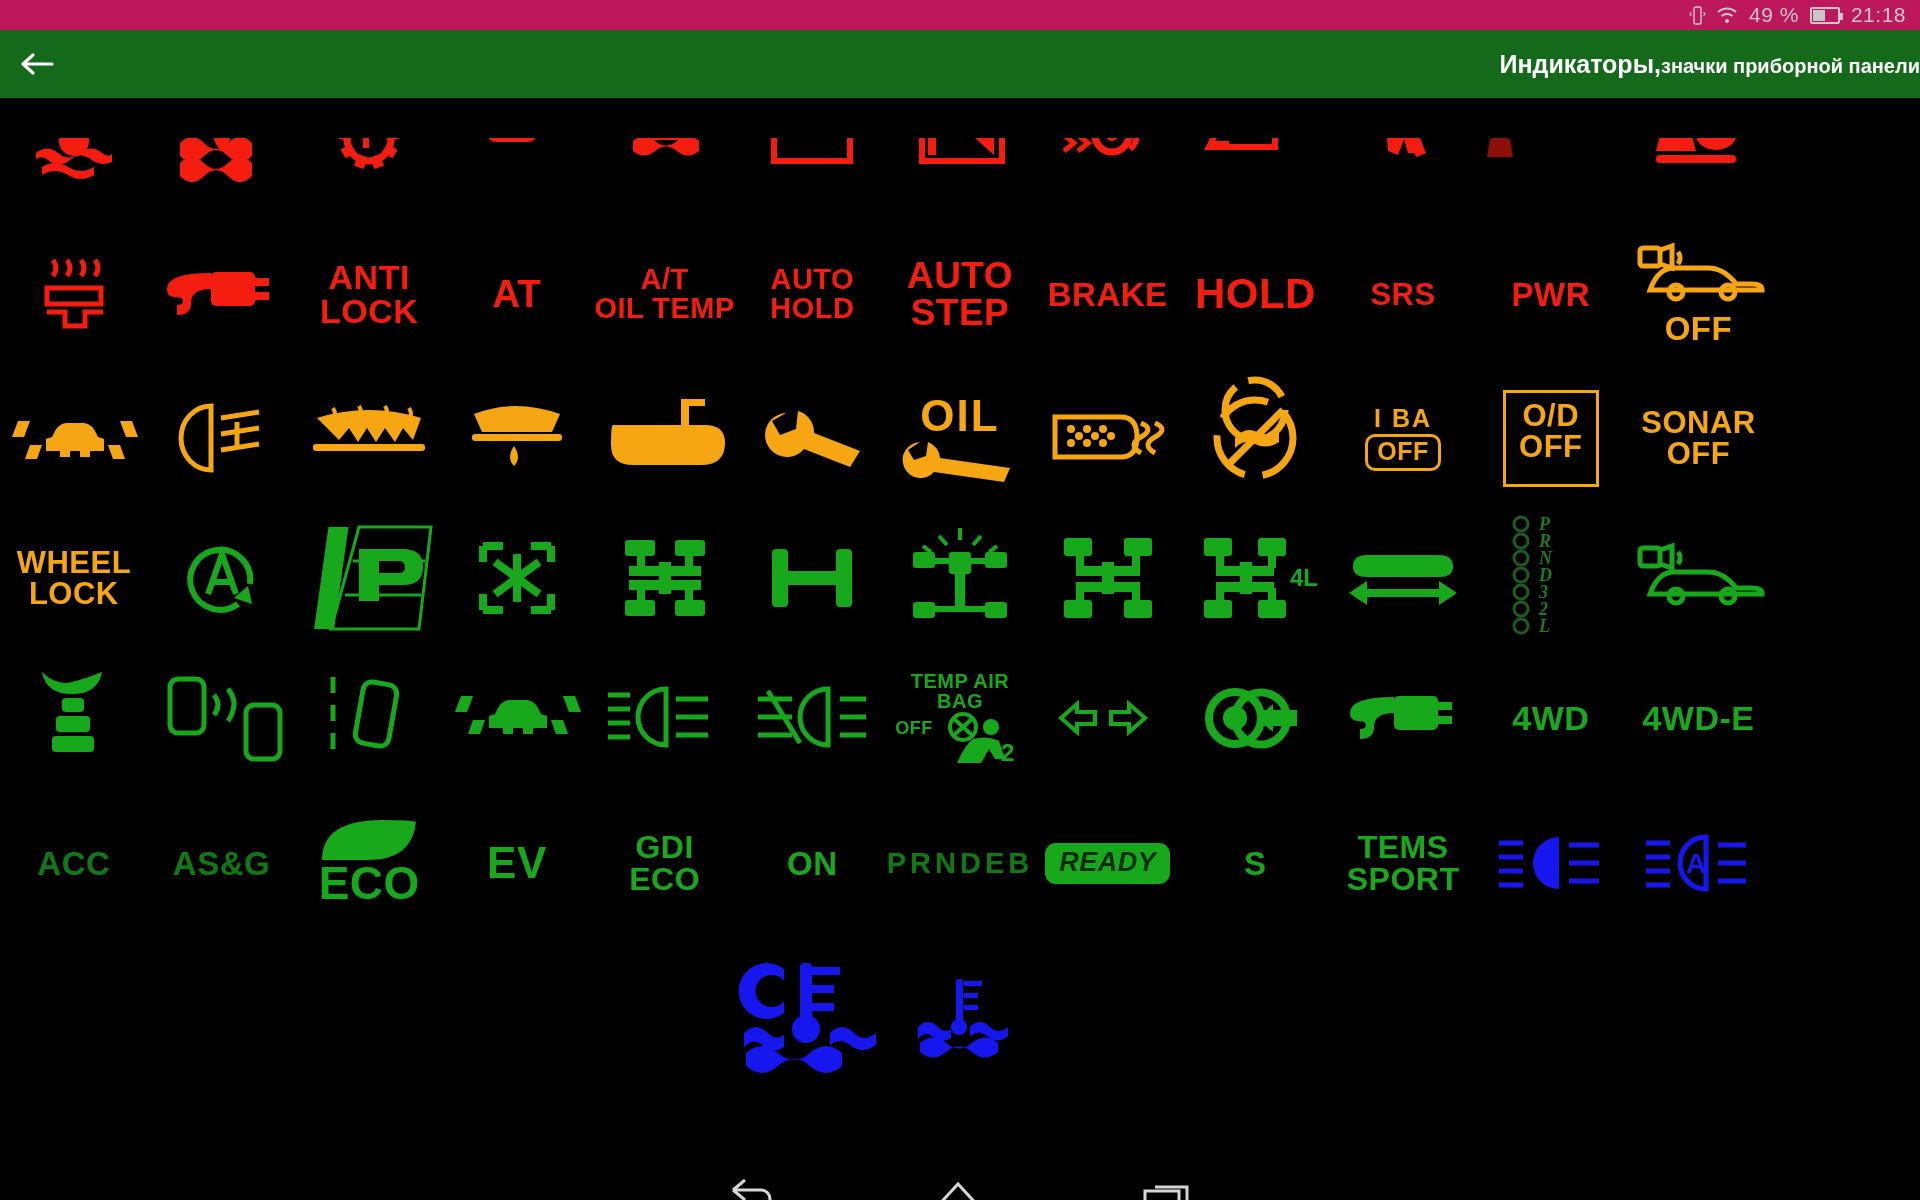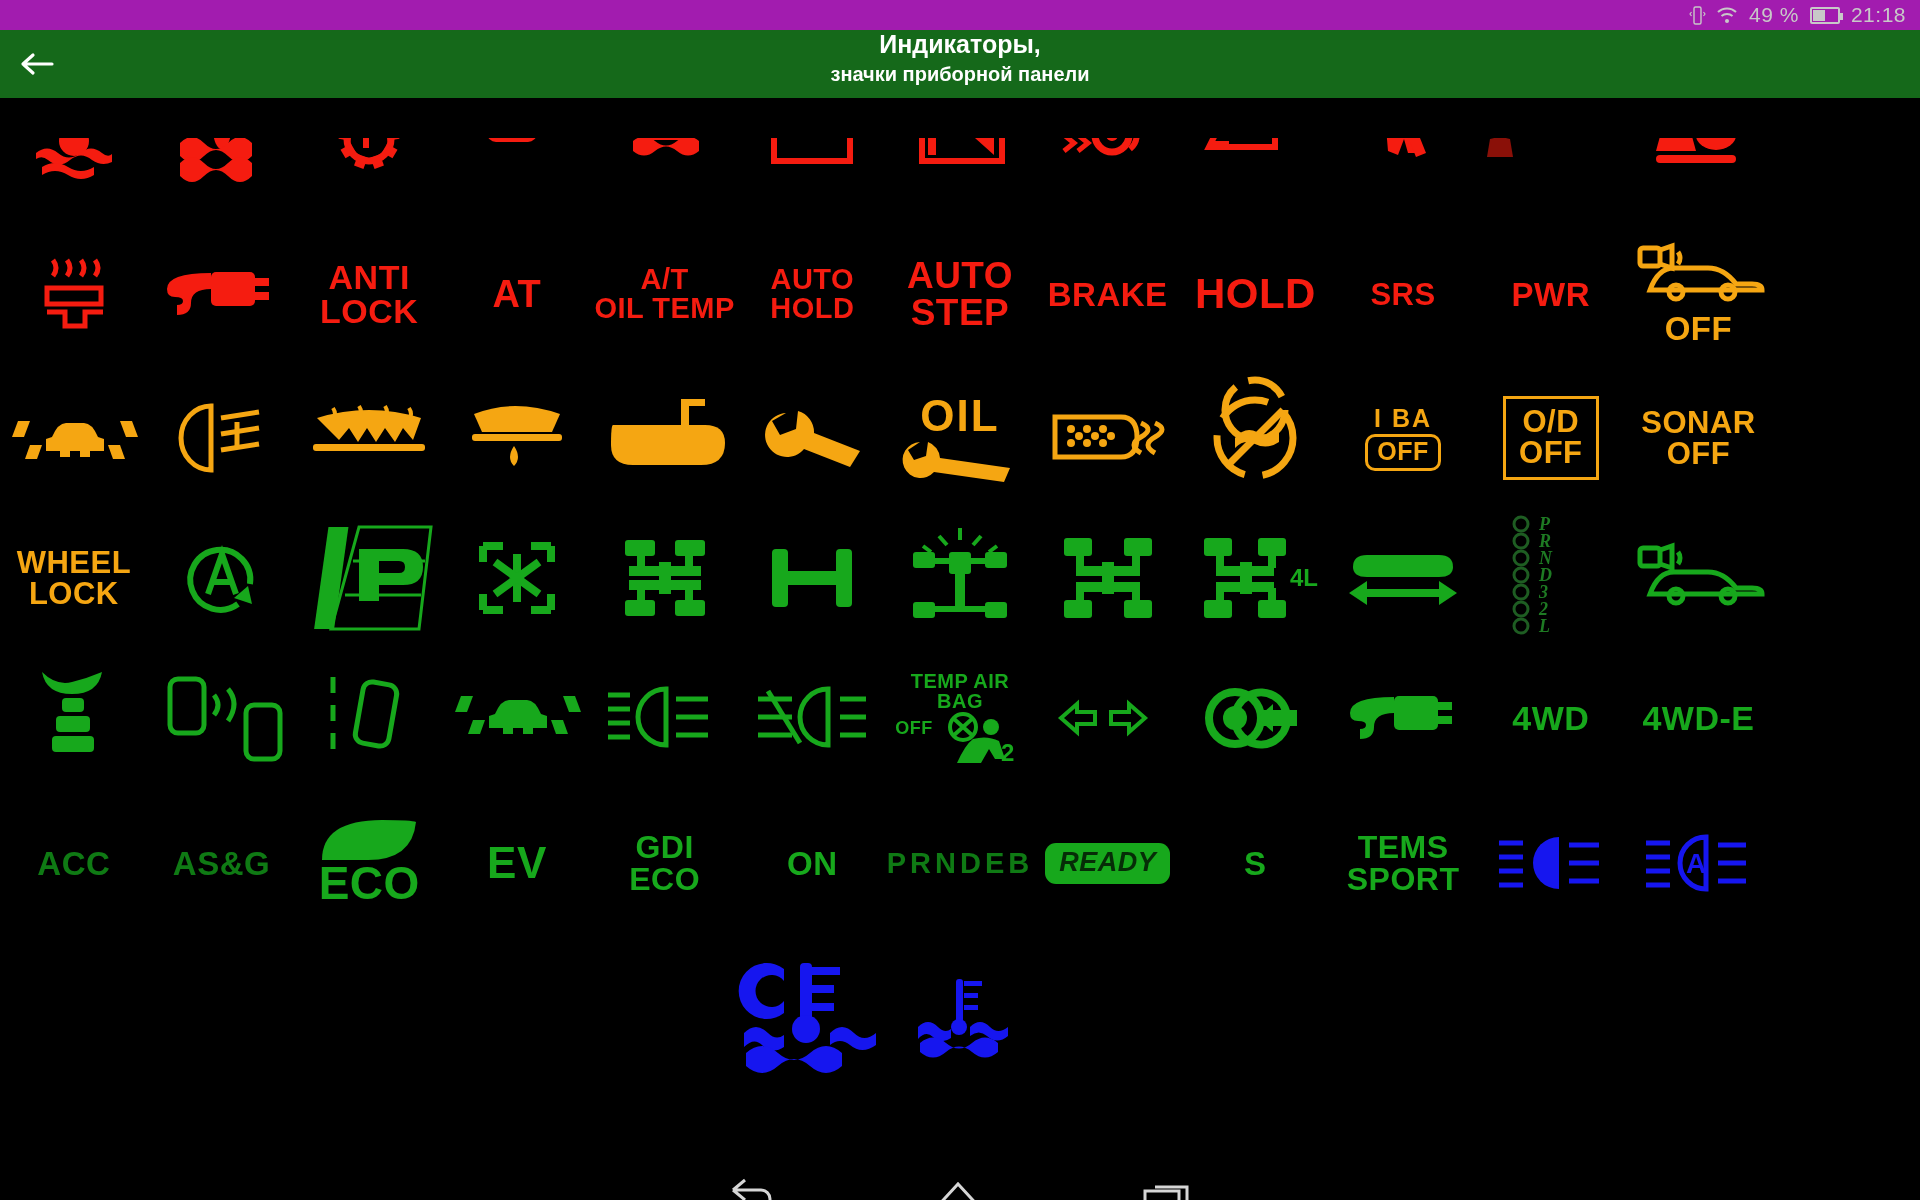--- a/index.html
+++ b/index.html
@@ -5,21 +5,21 @@
   * { box-sizing: border-box; margin: 0; padding: 0; }
   html, body {
     width: 1920px; height: 1200px;
     background: #000; overflow: hidden;
     font-family: "Liberation Sans", sans-serif;
   }
 
   
   #status-bar {
     height: 30px; width: 100%;
-    background: #a21caf; color: #c8c8c8;
+    background: #be185d; color: #c8c8c8;
     display: flex; align-items: center; justify-content: flex-end;
     padding-right: 14px; gap: 11px;
     font-size: 21px; letter-spacing: .5px;
   }
   #status-bar .sb-icon { display: flex; align-items: center; }
   .batt {
     width: 30px; height: 17px; border: 2px solid #c8c8c8;
     border-radius: 2px; position: relative; display: inline-block;
   }
   .batt::after{
@@ -38,22 +38,22 @@
     display: flex; align-items: center;
     position: relative;
   }
   #back-button {
     width: 74px; height: 68px;
     display: flex; align-items: center; justify-content: center;
     flex: 0 0 74px;
   }
   #app-bar .titles {
     position: absolute; left: 0; right: 0; top: 0; bottom: 0;
-    display: flex; flex-direction: column;
-    align-items: center; justify-content: flex-start;
+    display: flex; flex-direction: row;
+    align-items: center; justify-content: flex-end;
     pointer-events: none;
   }
   #app-title { color: #fff; font-size: 25px; font-weight: bold; line-height: 1.15; }
   #app-subtitle { color: #fff; font-size: 20px; font-weight: bold; margin-top: 4px; }
 
   
   #grid-area {
     width: 100%; height: 1015px;
     background: #000; position: relative; overflow: hidden; margin-top: 40px;
   }
@@ -426,21 +426,21 @@
           <path d="M32 50 q10 -12 22 -6 q12 6 22 -2 l0 12 q-12 8 -24 2 q-10 -6 -20 4 z"></path>
         </g>
         <path d="M24 78 L80 22" stroke="#f5a612" stroke-width="7"></path>
       </svg>
     </div>
     <div class="cell orange">
       <div class="lbl" style="font-size:25px;letter-spacing:2px;">I BA</div>
       <div class="lbl boxed-round" style="font-size:25px;margin-top:3px;">OFF</div>
     </div>
     <div class="cell orange">
-      <div class="lbl boxed" style="font-size:31px;padding:7px 13px 9px;">O/D<br>OFF</div>
+      <div class="lbl boxed" style="font-size:31px;padding:7px 13px 22px;">O/D<br>OFF</div>
     </div>
     <div class="cell orange">
       <div class="lbl" style="font-size:31px;">SONAR<br>OFF</div>
     </div>
     <div class="cell"></div>
   </div>
 
   <div class="row r4">
     <div class="cell orange">
       <div class="lbl" style="font-size:31px;">WHEEL<br>LOCK</div>

